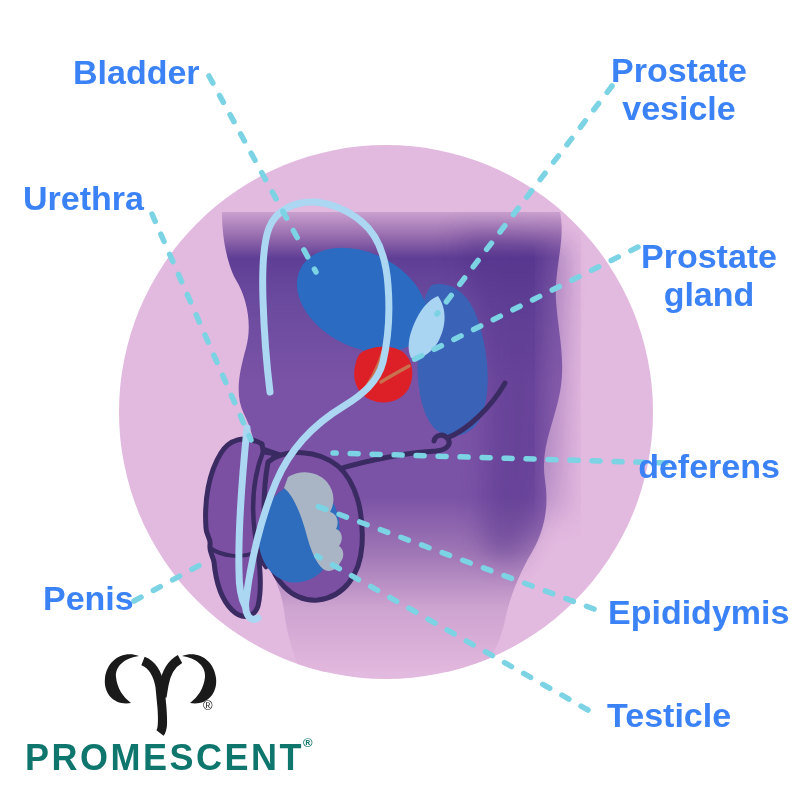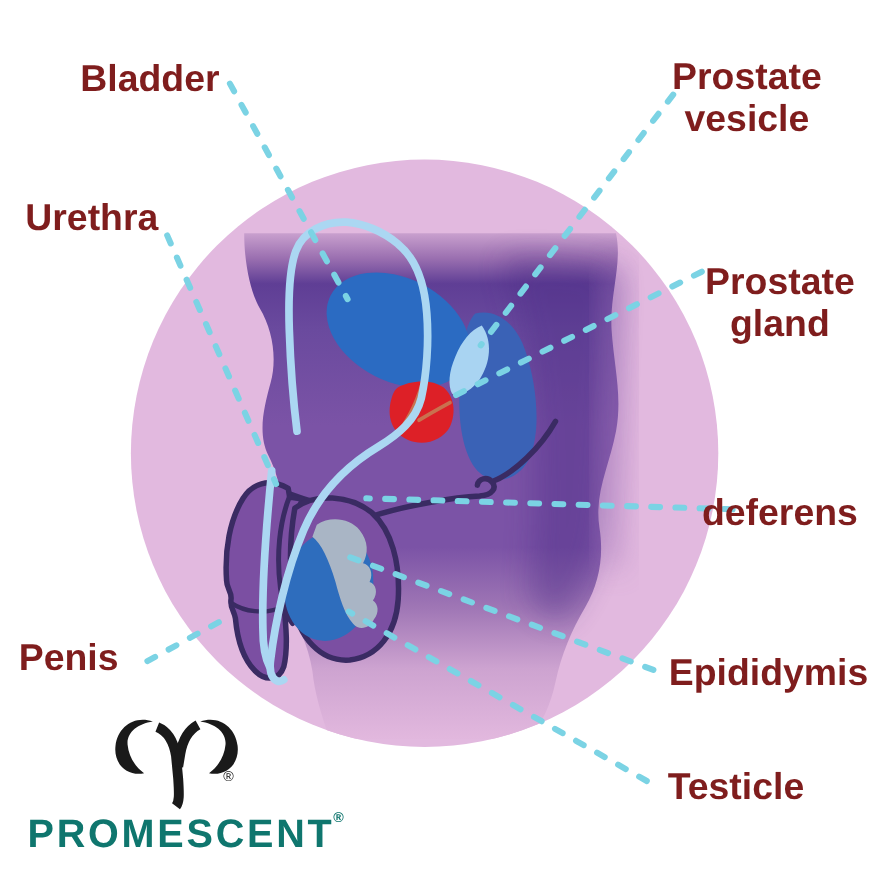--- a/index.html
+++ b/index.html
@@ -3,21 +3,21 @@
 <meta charset="utf-8">
 <style>
   html,body{margin:0;padding:0;background:#ffffff;}
   .stage{
     position:relative;width:800px;height:800px;background:#ffffff;overflow:hidden;
     font-family:"Liberation Sans",sans-serif;
   }
   .stage svg.art{position:absolute;left:0;top:0;}
   .callout-label{
     position:absolute;font-weight:bold;font-size:34px;line-height:38px;
-    color:#7f1d1d;white-space:nowrap;letter-spacing:0px;
+    color:#3b82f6;white-space:nowrap;letter-spacing:0px;
   }
   .callout-label.centered{transform:translateX(-50%);text-align:center;}
   .callout-label span{display:block;}
   .logo{position:absolute;left:0;top:0;color:#1a1a1a;}
   .logo-symbol{position:absolute;left:100px;top:645px;width:130px;height:100px;}
   .wordmark{
     position:absolute;left:25px;top:737px;font-weight:bold;font-size:36px;
     letter-spacing:2.5px;color:#0f766e;white-space:nowrap;
   }
   .wordmark .reg{
@@ -177,21 +177,21 @@
 
   <div class="callout-label centered" style="left:709px;top:219px;margin-top:18px;">
     <span>Prostate</span>
     <span>gland</span>
   </div>
 
   <div class="callout-label centered" style="left:709px;top:447px;">
     <span>deferens</span>
   </div>
 
-  <div class="callout-label" style="left:17px;top:579px;">Penis</div>
+  <div class="callout-label" style="left:43px;top:579px;">Penis</div>
 
   <div class="callout-label" style="left:608px;top:593px;">Epididymis</div>
 
   <div class="callout-label" style="left:607px;top:696px;">Testicle</div>
 
   <div class="logo">
     <svg class="logo-symbol" viewBox="0 0 130 100">
       <g fill="#1a1a1a">
         <path d="M 39,11 C 22,5 7,16 5,33 C 3,50 16,61 31,58
              C 23,52 17,43 16,32 C 15,21 25,13 39,11 Z"></path>

